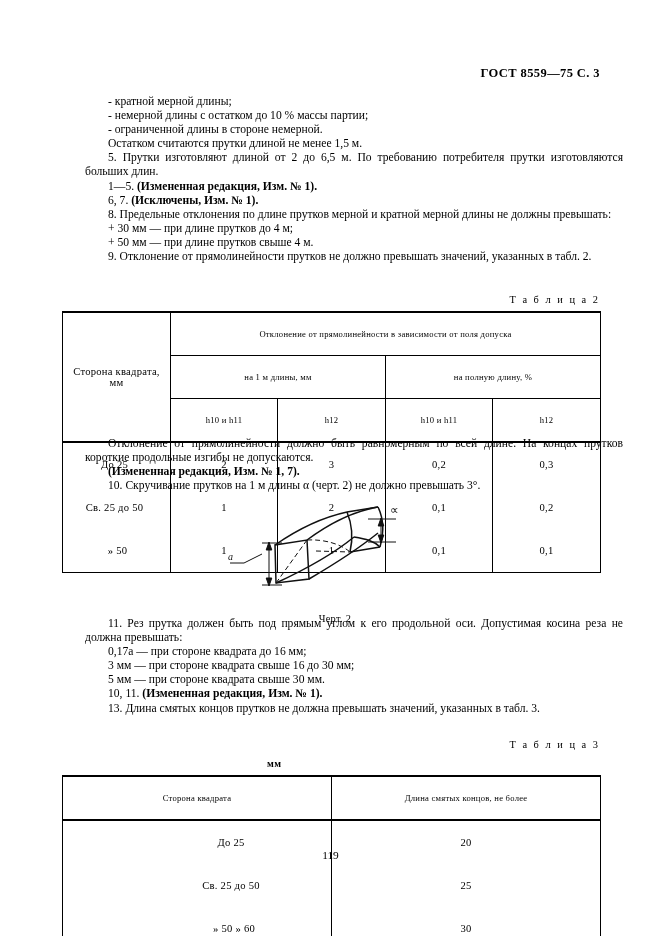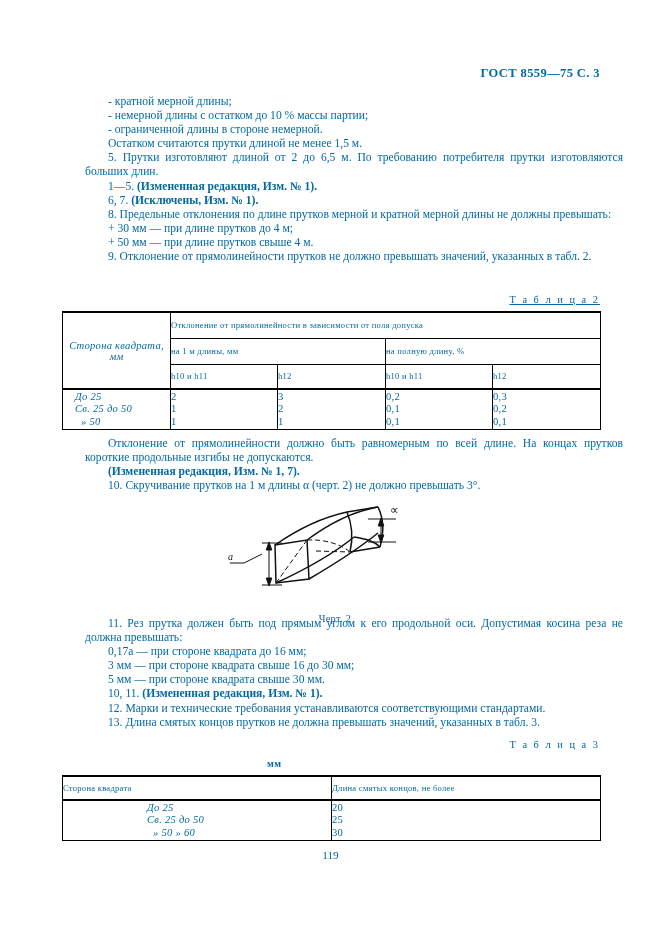--- a/index.html
+++ b/index.html
@@ -6,21 +6,21 @@
     margin: 0;
     padding: 0;
     background: #ffffff;
   }
   .page {
     position: relative;
     width: 661px;
     height: 936px;
     background: #ffffff;
     font-family: "Liberation Serif", serif;
-    color: #0369a1;
+    color: #000000;
     overflow: hidden;
   }
 
   
   .hdr {
     position: absolute;
     left: 0;
     top: 66px;
     width: 600px;
     text-align: right;
@@ -62,35 +62,35 @@
   }
 
   
   table.gost {
     position: absolute;
     border-collapse: collapse;
     font-size: 8.6px;
     table-layout: fixed;
   }
   table.gost td {
-    padding: 0;
+    padding: 16px;
+    text-align: center;
     vertical-align: middle;
     letter-spacing: 0.25px;
   }
   .vl { border-left: 1.6px solid #000; }
   .vr { border-right: 1.6px solid #000; }
   .hb { border-bottom: 1px solid #000; }
   .htk { border-top: 2.2px solid #000; }
   .hbk { border-bottom: 2.2px solid #000; }
 
   .rowlabel {
     text-align: left;
     font-size: 10.6px;
     letter-spacing: 0.1px;
-    font-style: italic;
   }
   .datacell {
     font-size: 10.6px;
   }
 
   
   #tbl2 { left: 62px; top: 311px; width: 538px; }
   
   #tbl3 { left: 62px; top: 775px; width: 538px; }
 
@@ -152,21 +152,21 @@
     </p>
     <p>
       <span>6, 7.  </span><span class="b">(Исключены, Изм. № 1).</span>
     </p>
     <p class="just">8.  Предельные отклонения по длине прутков мерной и кратной мерной длины не должны превышать:</p>
     <p>+ 30 мм — при длине прутков до 4 м;</p>
     <p>+ 50 мм — при длине прутков свыше 4 м.</p>
     <p class="just">9.  Отклонение от прямолинейности прутков не должно превышать значений, указанных в табл. 2.</p>
   </div>
 
-  <div class="tbl-cap" style="top:294px;text-decoration:underline;">Т а б л и ц а  2</div>
+  <div class="tbl-cap" style="top:294px;">Т а б л и ц а  2</div>
 
   <table class="gost" id="tbl2">
     <colgroup>
       <col style="width:108px">
       <col style="width:107px">
       <col style="width:108px">
       <col style="width:107px">
       <col style="width:108px">
     </colgroup>
     <tbody>
@@ -267,21 +267,20 @@
   <div class="fig-cap">Черт. 2</div>
 
   <div class="body-col" style="top:617px;">
     <p class="just">11.  Рез прутка должен быть под прямым углом к его продольной оси. Допустимая косина реза не должна превышать:</p>
     <p>0,17а — при стороне квадрата до 16 мм;</p>
     <p>3 мм — при стороне квадрата свыше 16 до 30 мм;</p>
     <p>5 мм — при стороне квадрата свыше 30 мм.</p>
     <p>
       <span>10, 11.  </span><span class="b">(Измененная редакция, Изм. № 1).</span>
     </p>
-    <p>12.  Марки и технические требования устанавливаются соответствующими стандартами.</p>
     <p>13.  Длина смятых концов прутков не должна превышать значений, указанных в табл. 3.</p>
   </div>
 
   <div class="tbl-cap" style="top:739px;">Т а б л и ц а  3</div>
   <div class="mm-unit">
     <span>мм</span>
   </div>
 
   <table class="gost" id="tbl3">
     <colgroup>

